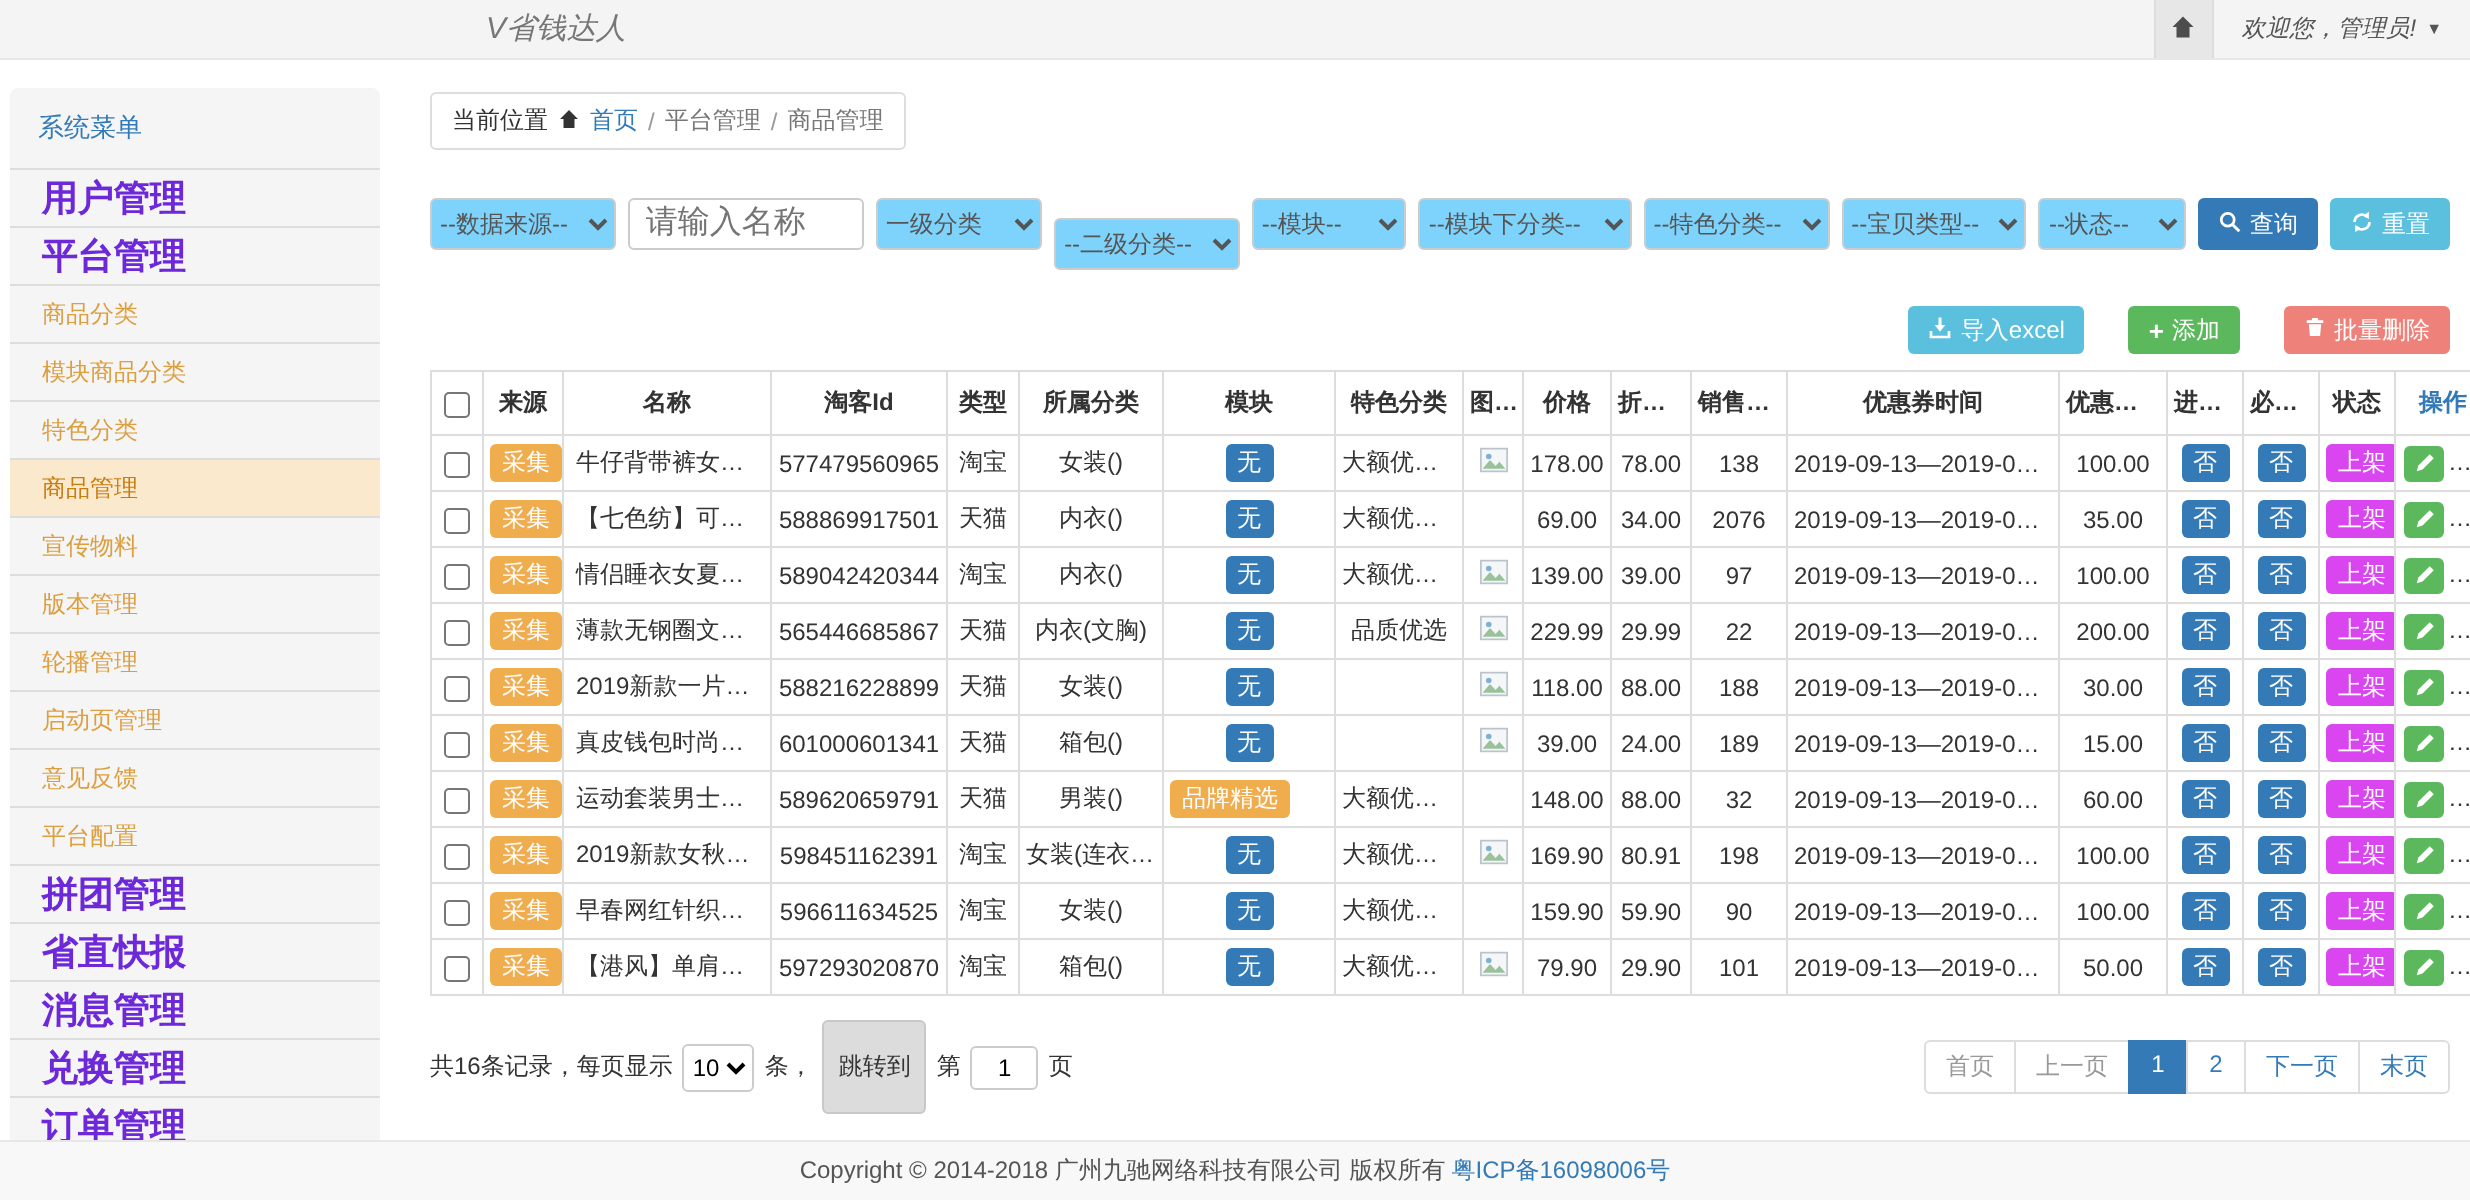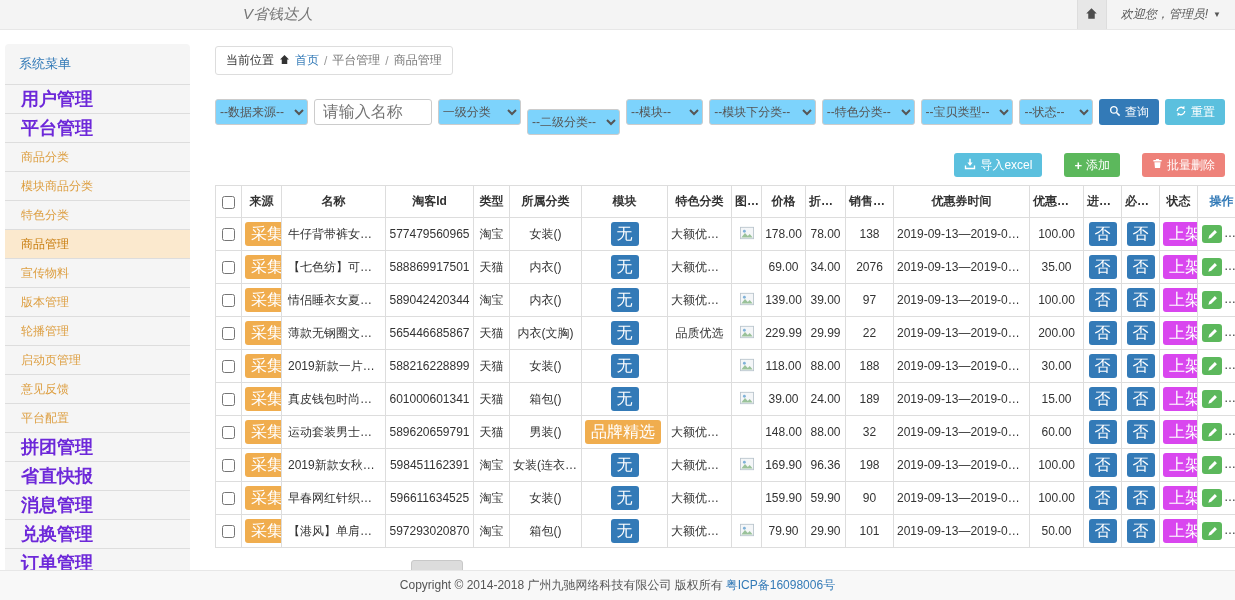--- a/index.html
+++ b/index.html
@@ -43,21 +43,21 @@
 
   .toolbar { display:flex; justify-content:flex-end; gap:6px; margin-top:18px; }
   .toolbar .btn { height:24px;margin-left:16px; }
 
   
   .grid { width:100%; border-collapse:collapse; margin-top:8px; table-layout:fixed; }
   .grid th, .grid td { border:1px solid #ddd; padding:4px 3px; text-align:center; font-size:12px; overflow:hidden; white-space:nowrap; text-overflow:ellipsis; }
   .grid th { font-weight:bold; padding:7px 3px; color:#333; background:#fff; }
   .grid th.op-head { color:#337ab7; }
   .grid td.name-cell { text-align:left; padding-left:6px; }
-  .badge { display:inline-block; border-radius:3px; color:#fff; padding:2px 6px; font-size:16px; line-height:1.25; }
+  .badge { display:inline-block; border-radius:3px; color:#fff; padding:2px 6px; font-size:12px; line-height:1.25; }
   .badge-orange { background:#f0ad4e; }
   .badge-blue { background:#337ab7; }
   .badge-green { background:#d946ef; }
   .module-extra { margin-left:2px; color:#555; }
   .op-btn { display:inline-flex; align-items:center; justify-content:center; width:20px; height:18px; border:none; border-radius:3px; cursor:pointer; margin:0 1px; vertical-align:middle; }
   .op-edit { background:#5cb85c; }
   .op-del { background:#d9534f; }
   .grid input[type="checkbox"] { margin:0; vertical-align:middle; }
 
   
@@ -459,21 +459,21 @@
             <td>淘宝</td>
             <td>女装(连衣裙)</td>
             <td><span class="badge badge-blue">无</span></td>
             <td>大额优惠券</td>
             <td><span><svg width="14" height="14" viewBox="0 0 16 16">
                   <rect x="0.5" y="1.5" width="15" height="13" fill="#f4f6f8" stroke="#b9c4cc"></rect>
                   <circle cx="5" cy="6" r="1.6" fill="#7fb1d8"></circle>
                   <path d="M1.5 13l4.2-5 3.2 3.4 2.2-2.4 3.4 4z" fill="#9ac29a"></path>
                 </svg></span></td>
             <td>169.90</td>
-            <td>96.36</td>
+            <td>80.91</td>
             <td>198</td>
             <td>2019-09-13—2019-09-17</td>
             <td>100.00</td>
             <td><span class="badge badge-blue">否</span></td>
             <td><span class="badge badge-blue">否</span></td>
             <td><span class="badge badge-green">上架</span></td>
             <td><button class="op-btn op-edit">
                 <svg width="11" height="11" viewBox="0 0 16 16">
                   <path d="M2 14l1.2-4.2L11.4 1.6l3 3L6.2 12.8 2 14z" fill="#fff"></path>
                 </svg>

